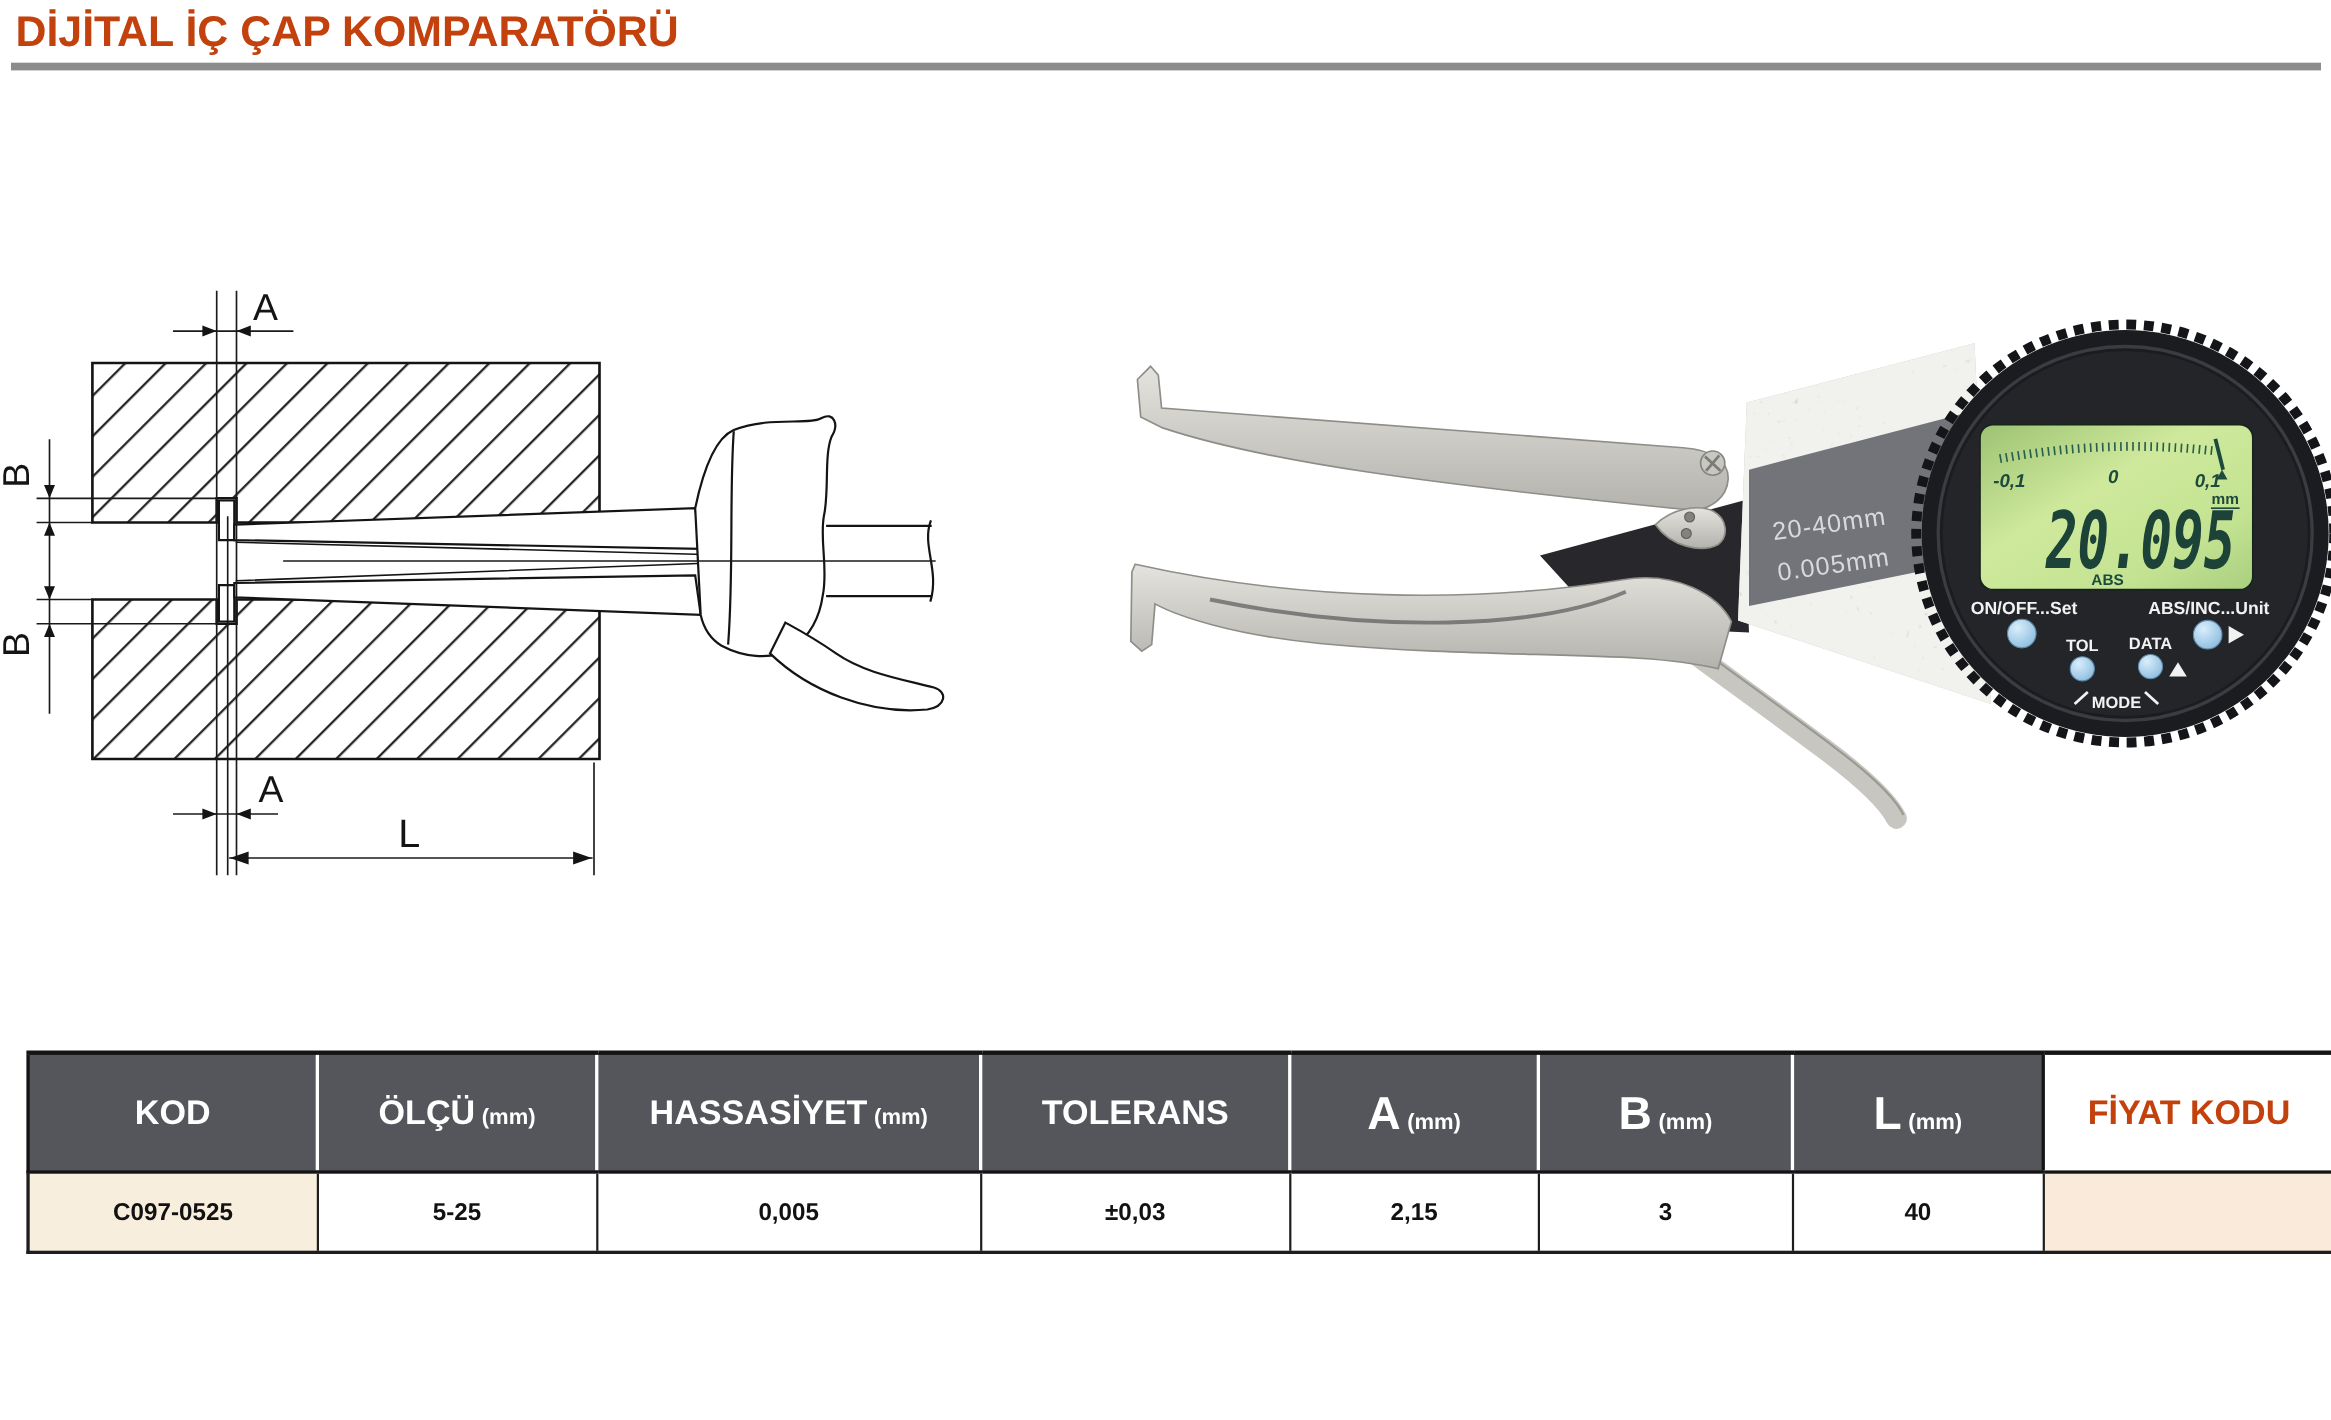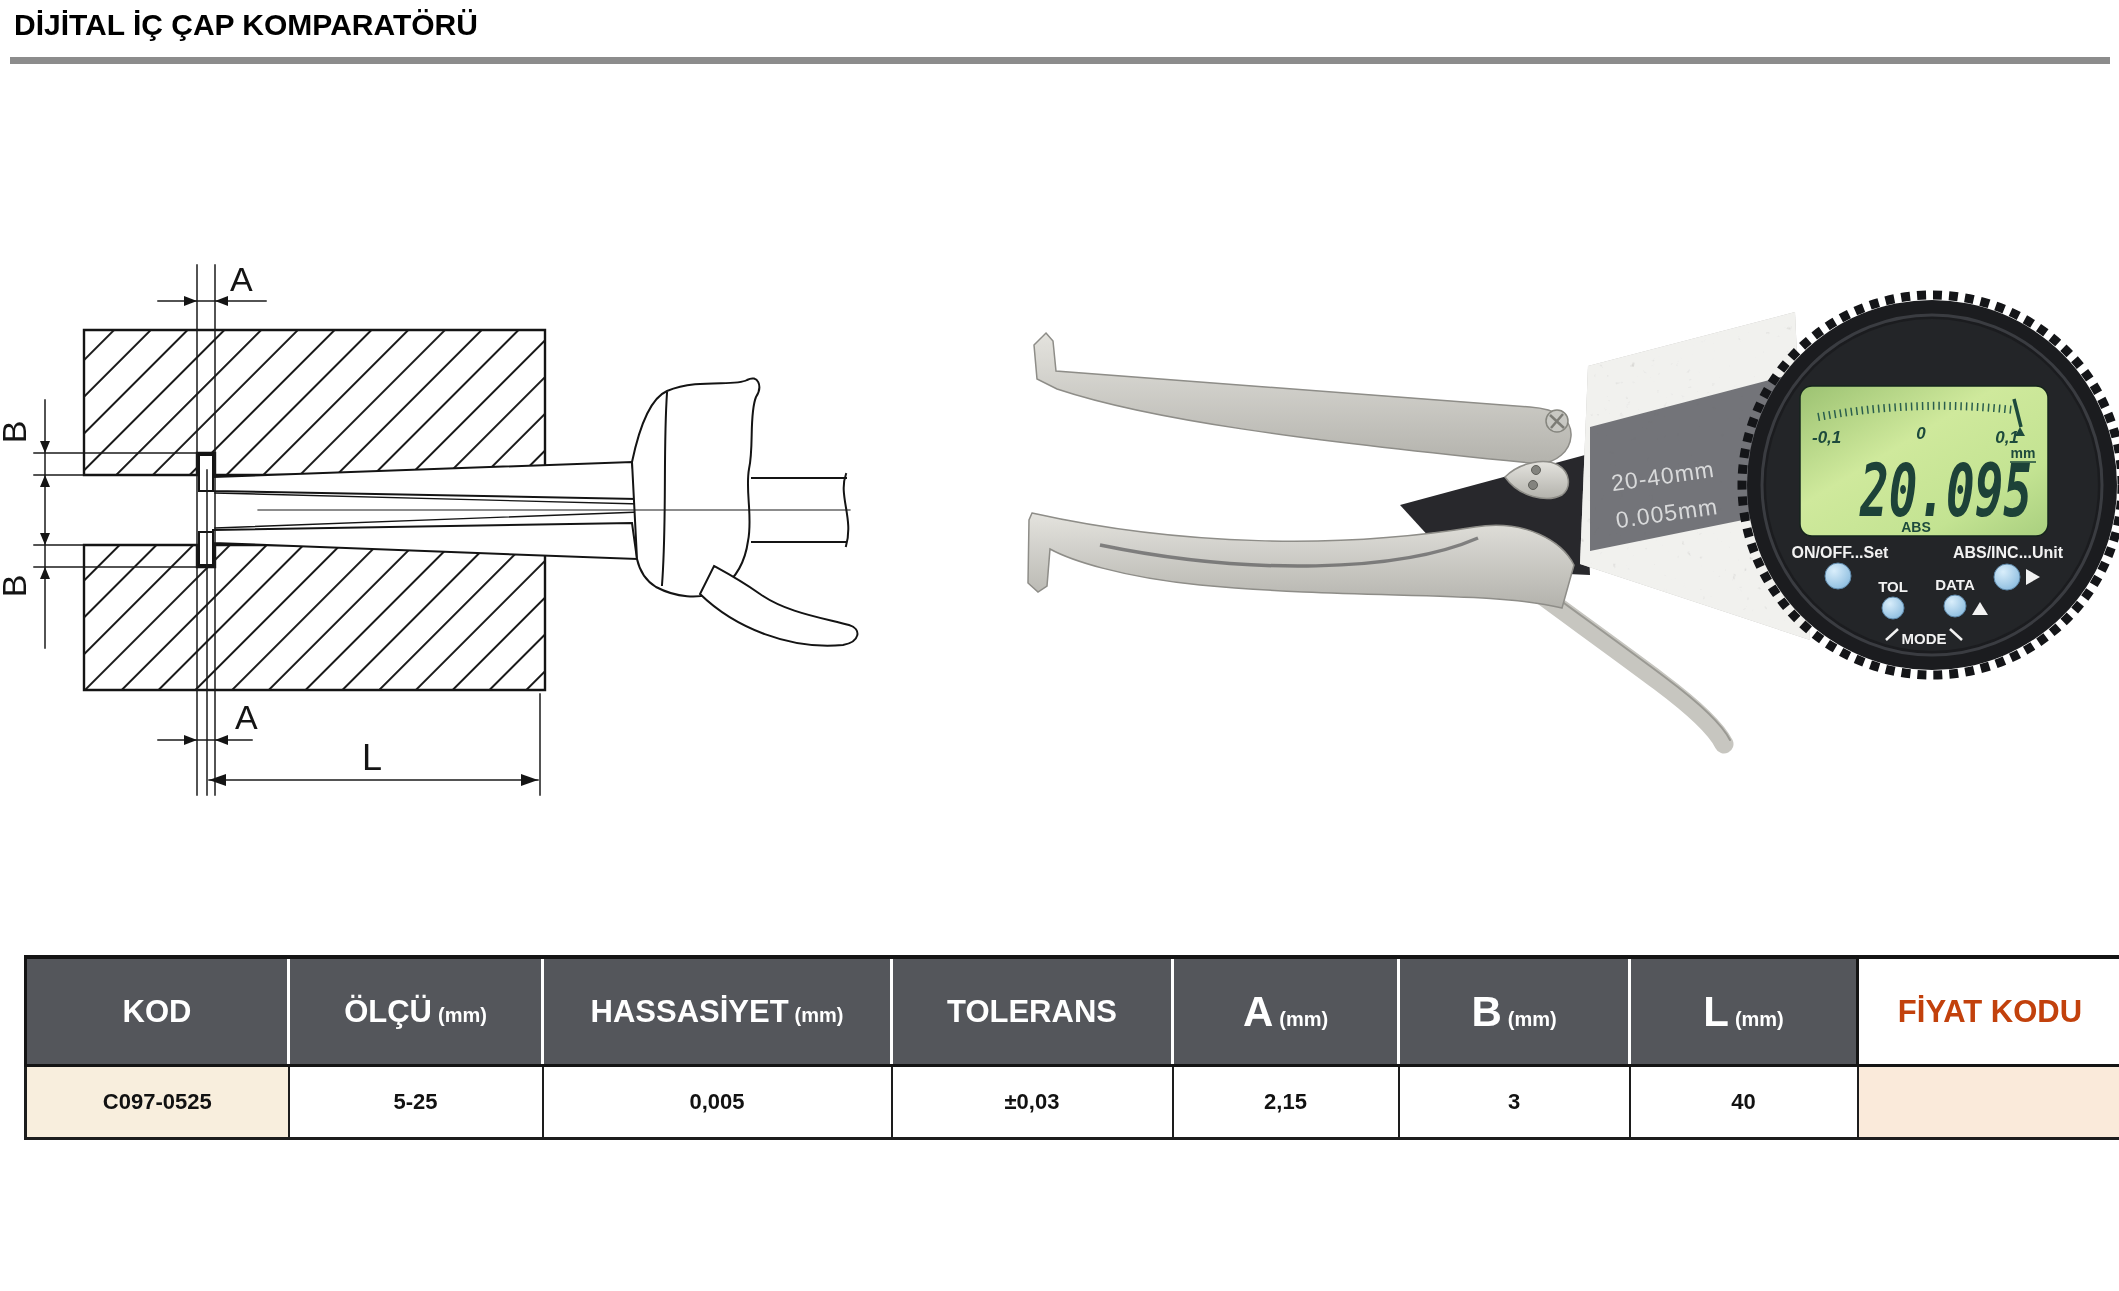--- a/index.html
+++ b/index.html
@@ -1,20 +1,20 @@
 <!DOCTYPE html>
 <html><head>
 <meta charset="utf-8">
 <style>
   html,body{margin:0;padding:0;background:#ffffff;}
   body{font-family:"Liberation Sans", sans-serif; width:2119px;height:1291px;position:relative;overflow:hidden;}
   .page{position:absolute;inset:0;}
 
   
-  .page-title{position:absolute;left:14px;top:8px;font-size:30px;font-weight:bold;letter-spacing:0px;color:#000000;}
+  .page-title{position:absolute;left:14px;top:8px;font-size:39px;font-weight:bold;letter-spacing:0px;color:#c2410c;}
   .title-rule{position:absolute;left:10px;top:57px;width:2100px;height:7px;background:#8c8c8c;}
 
   
   .figure-svg{position:absolute;left:0;top:0;width:2119px;height:950px;}
 
   
   table.spec{position:absolute;left:24px;top:955px;width:2097px;border-collapse:collapse;table-layout:fixed;padding-left:16px;}
   table.spec th, table.spec td{padding:0;text-align:center;vertical-align:middle;}
   table.spec thead th{height:105px;background:#54565b;color:#fff;font-weight:bold;font-size:31px;border-top:4px solid #141414;border-bottom:3px solid #141414;}
   table.spec thead th .hlabel{font-size:31px;}

